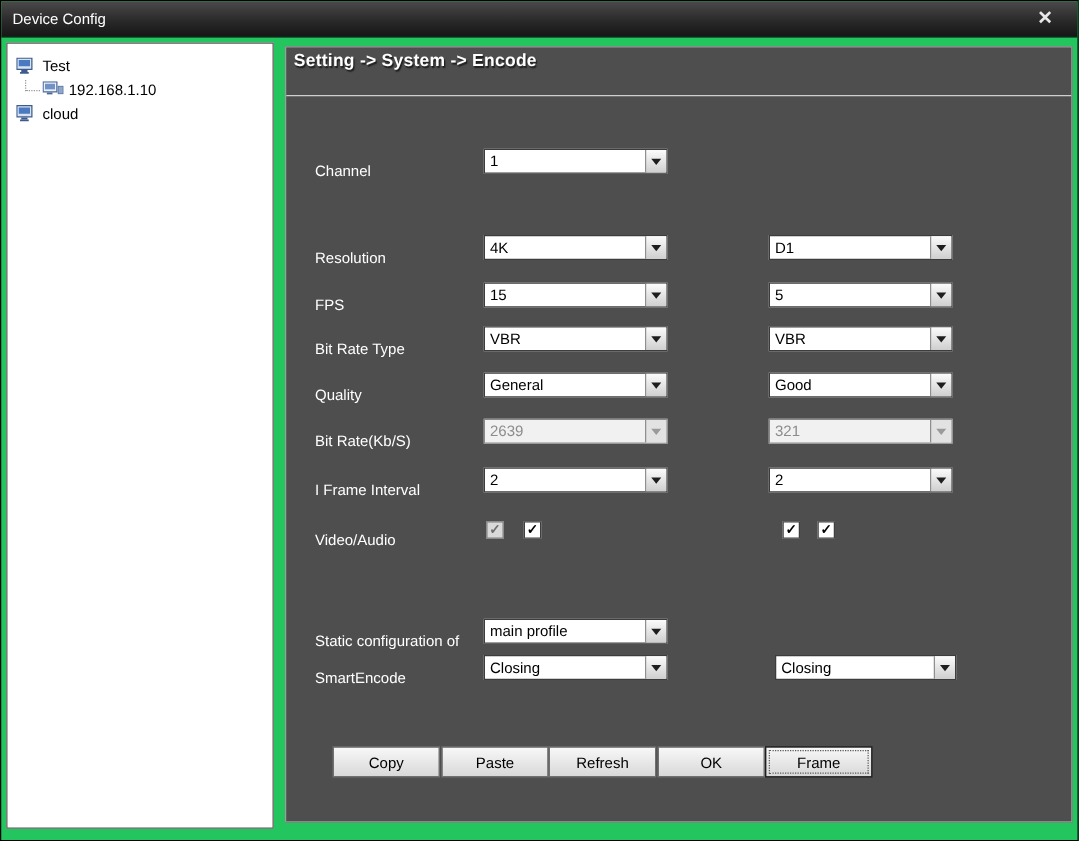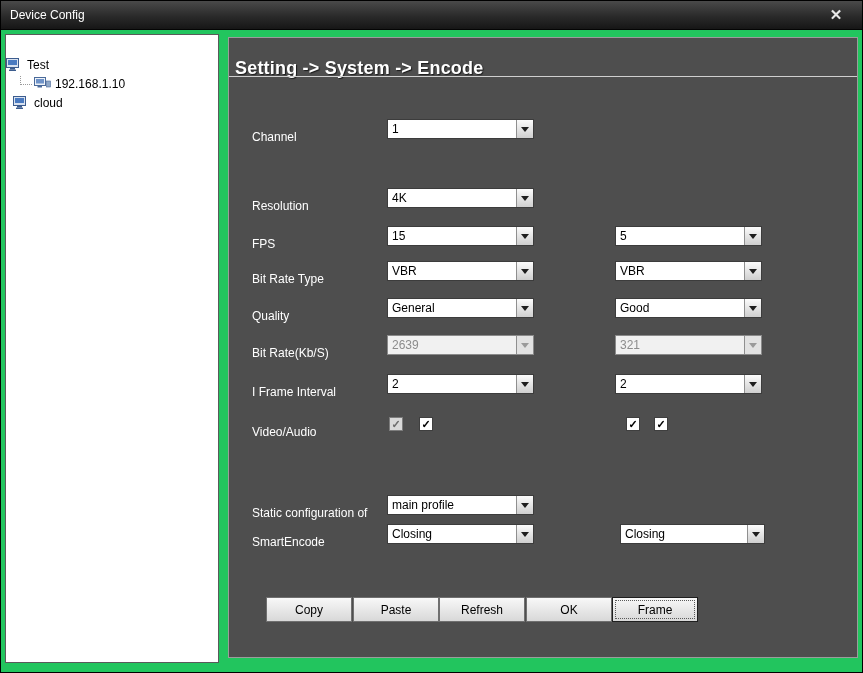--- a/index.html
+++ b/index.html
@@ -26,36 +26,36 @@
   
   .tree-panel{
     position:absolute;left:4px;top:33px;width:214px;height:629px;
     background:#ffffff;border:1px solid #5a5a5a;
   }
   .tree-item{
     display:flex;align-items:center;height:19px;font-size:12px;color:#000;
     white-space:nowrap;cursor:default;
   }
   .tree-item .ico{display:inline-flex;margin-right:4px;}
-  .ti-root{margin-top:20px;}
+  .ti-root{padding-left:7px;margin-top:8px;}
   .ti-root2{padding-left:7px;}
   .ti-child{padding-left:14px;}
   .branch{
     display:inline-block;width:12px;height:9px;
     border-left:1px dotted #9a9a9a;border-bottom:1px dotted #9a9a9a;
     margin-right:2px;margin-bottom:7px;
   }
   
   .right-panel{
     position:absolute;left:227px;top:36px;width:630px;height:621px;
     background:#4e4e4e;border:1px solid #9c9c9c;
   }
   .panel-header{
-    position:absolute;left:6px;top:20px;color:#ffffff;
-    font-size:18px;font-weight:bold;letter-spacing:0.2px;
+    position:absolute;left:6px;top:2px;color:#ffffff;
+    font-size:14px;font-weight:bold;letter-spacing:0.2px;
     text-shadow:1px 1px 1px #1c1c1c;
   }
   .header-rule{
     position:absolute;left:0;right:0;top:38px;height:1px;background:#cfcfcf;
   }
   
   .row{position:absolute;left:0;right:0;height:20px;}
   .lbl{
     position:absolute;left:23px;top:8px;line-height:20px;
     color:#ffffff;font-size:12px;white-space:nowrap;
@@ -166,20 +166,26 @@
 
 
     <div class="row" style="top:150px">
       <span class="lbl">Resolution</span>
       <div class="combo c1">
         <span class="combo-val">4K</span>
         <span class="combo-btn">
             <span class="arr"></span>
           </span>
       </div>
+      <div class="combo c2">
+        <span class="combo-val">D1</span>
+        <span class="combo-btn">
+            <span class="arr"></span>
+          </span>
+      </div>
     </div>
 
     <div class="row" style="top:188px">
       <span class="lbl">FPS</span>
       <div class="combo c1">
         <span class="combo-val">15</span>
         <span class="combo-btn">
             <span class="arr"></span>
           </span>
       </div>

